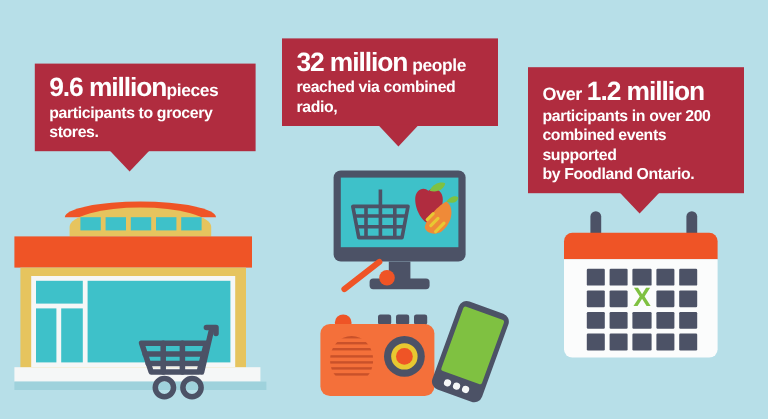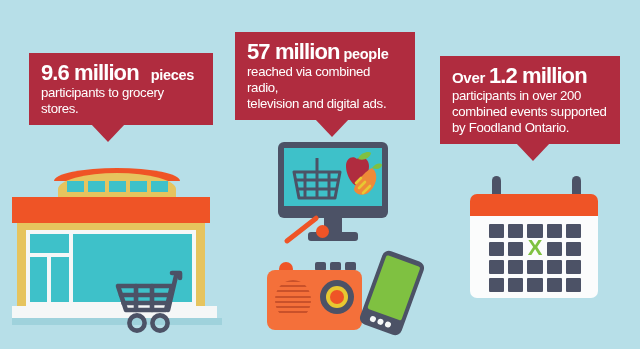--- a/index.html
+++ b/index.html
@@ -26,21 +26,21 @@
   .callout .tail {
     position: absolute;
     bottom: -17px;
     width: 0; height: 0;
     border-left: 17px solid transparent;
     border-right: 17px solid transparent;
     border-top: 18px solid #b02c3f;
   }
   .ctext {
     font-family: "Liberation Sans Narrow", "Liberation Sans", sans-serif;
-    font-weight: normal;
+    font-weight: bold;
     font-size: 13.2px;
     letter-spacing: -0.3px;
     display: block;
   }
   .big {
     font-size: 22px;
     font-weight: bold;
     letter-spacing: -0.9px;
     line-height: 1.0;
   }
@@ -240,29 +240,28 @@
     text-align: center;
     font-family: "Liberation Sans", sans-serif;
   }
 </style>
 </head>
 <body>
 
 <div id="infographic">
 
   <div class="callout" id="callout-1">
-    <span class="line1"><span class="big">9.6 million</span><span class="mid" style="margin-left: 12px;">pieces</span></span>
+    <span class="line1"><span class="big">9.6 million</span><span class="mid" style="margin-left: 0;">pieces</span></span>
     <span class="ctext">participants to grocery stores.</span>
     <span class="tail"></span>
   </div>
 
   <div class="callout" id="callout-2">
-    <span class="line1"><span class="big">57 million</span><span class="mid" style="margin-left: 4px;">people</span></span>
+    <span class="line1"><span class="big">32 million</span><span class="mid" style="margin-left: 4px;">people</span></span>
     <span class="ctext">reached via combined radio,</span>
-    <span class="ctext">television and digital ads.</span>
     <span class="tail"></span>
   </div>
 
   <div class="callout" id="callout-3">
     <span class="line1"><span class="lead-small">Over</span><span class="big" style="margin-left: 4px;">1.2 million</span></span>
     <span class="ctext">participants in over 200</span>
     <span class="ctext">combined events supported</span>
     <span class="ctext">by Foodland Ontario.</span>
     <span class="tail"></span>
   </div>

